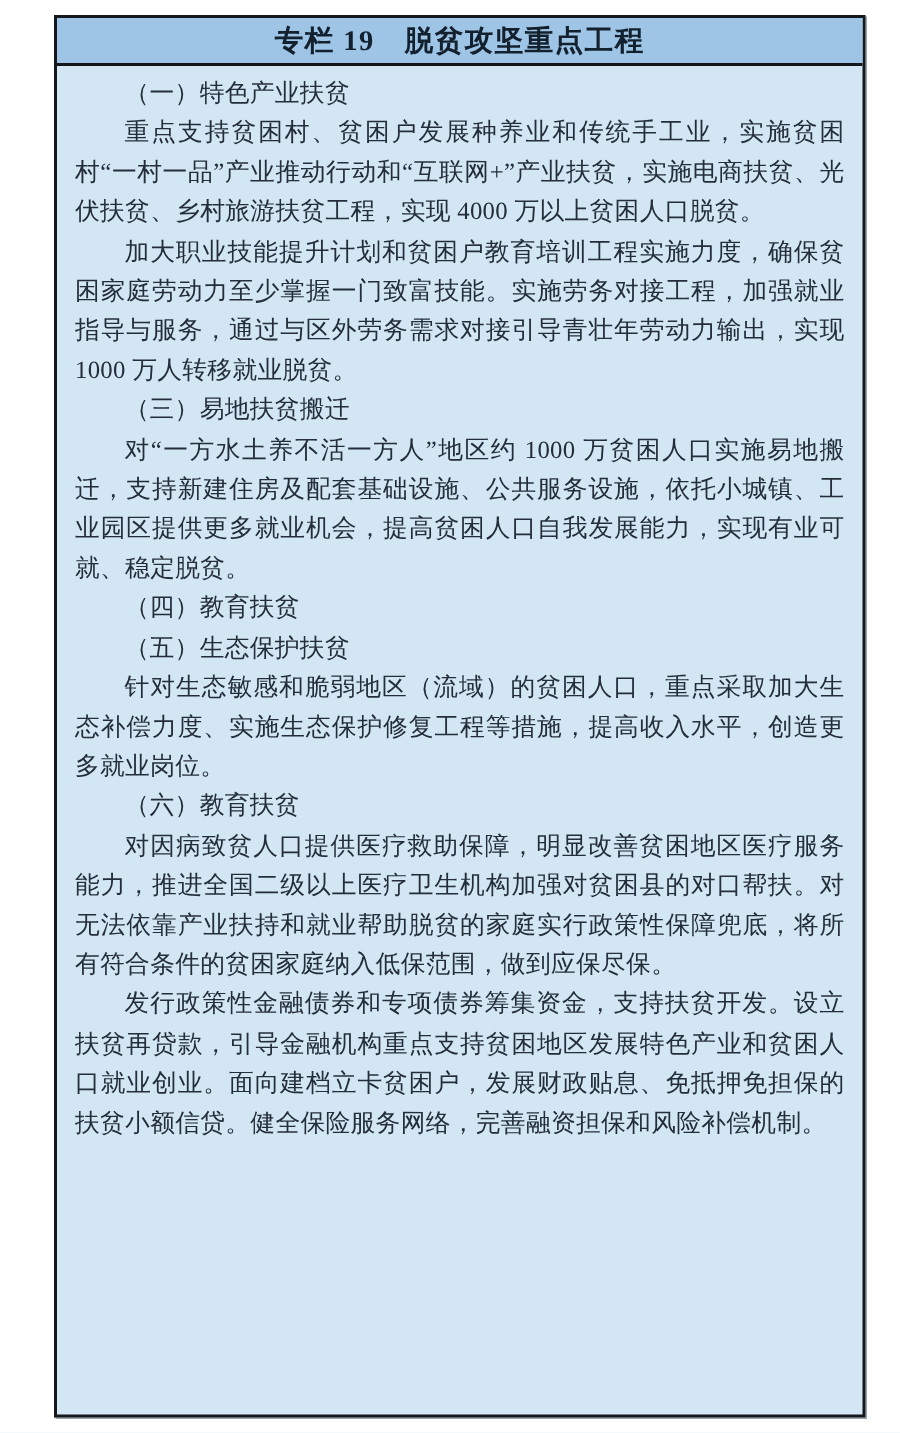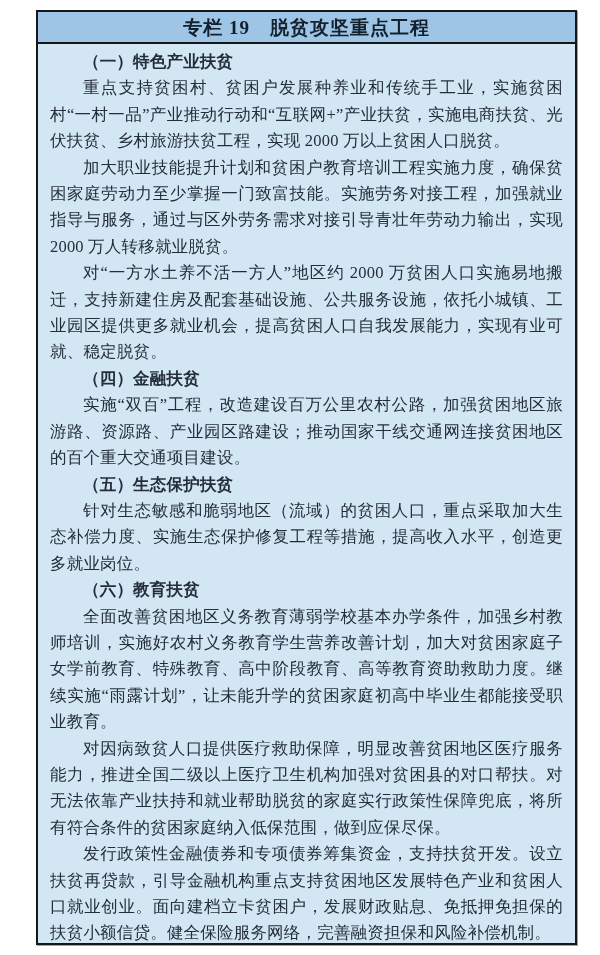--- a/index.html
+++ b/index.html
@@ -47,46 +47,45 @@
   .section-heading,
   .section-para {
     margin: 0;
     font-size: 16.5px;
     line-height: 26.4px;
     text-indent: 2em;
     text-align: justify;
     letter-spacing: 0.2px;
   }
   .section-heading {
-    font-weight: bold;
+    font-weight: normal;
   }
 </style>
 </head>
 <body>
 
 <div class="panel">
   <div class="panel-header">
     <span class="panel-title">专栏 19　脱贫攻坚重点工程</span>
   </div>
   <div class="panel-body">
 
     <p class="section-heading">（一）特色产业扶贫</p>
-    <p class="section-para">重点支持贫困村、贫困户发展种养业和传统手工业，实施贫困村“一村一品”产业推动行动和“互联网+”产业扶贫，实施电商扶贫、光伏扶贫、乡村旅游扶贫工程，实现 2000 万以上贫困人口脱贫。</p>
+    <p class="section-para">重点支持贫困村、贫困户发展种养业和传统手工业，实施贫困村“一村一品”产业推动行动和“互联网+”产业扶贫，实施电商扶贫、光伏扶贫、乡村旅游扶贫工程，实现 4000 万以上贫困人口脱贫。</p>
 
-    <p class="section-para">加大职业技能提升计划和贫困户教育培训工程实施力度，确保贫困家庭劳动力至少掌握一门致富技能。实施劳务对接工程，加强就业指导与服务，通过与区外劳务需求对接引导青壮年劳动力输出，实现 2000 万人转移就业脱贫。</p>
+    <p class="section-para">加大职业技能提升计划和贫困户教育培训工程实施力度，确保贫困家庭劳动力至少掌握一门致富技能。实施劳务对接工程，加强就业指导与服务，通过与区外劳务需求对接引导青壮年劳动力输出，实现 1000 万人转移就业脱贫。</p>
 
-    <p class="section-para">对“一方水土养不活一方人”地区约 2000 万贫困人口实施易地搬迁，支持新建住房及配套基础设施、公共服务设施，依托小城镇、工业园区提供更多就业机会，提高贫困人口自我发展能力，实现有业可就、稳定脱贫。</p>
+    <p class="section-heading">（三）易地扶贫搬迁</p>
+    <p class="section-para">对“一方水土养不活一方人”地区约 1000 万贫困人口实施易地搬迁，支持新建住房及配套基础设施、公共服务设施，依托小城镇、工业园区提供更多就业机会，提高贫困人口自我发展能力，实现有业可就、稳定脱贫。</p>
 
-    <p class="section-heading">（四）金融扶贫</p>
-    <p class="section-para">实施“双百”工程，改造建设百万公里农村公路，加强贫困地区旅游路、资源路、产业园区路建设；推动国家干线交通网连接贫困地区的百个重大交通项目建设。</p>
+    <p class="section-heading">（四）教育扶贫</p>
 
     <p class="section-heading">（五）生态保护扶贫</p>
     <p class="section-para">针对生态敏感和脆弱地区（流域）的贫困人口，重点采取加大生态补偿力度、实施生态保护修复工程等措施，提高收入水平，创造更多就业岗位。</p>
 
     <p class="section-heading">（六）教育扶贫</p>
-    <p class="section-para">全面改善贫困地区义务教育薄弱学校基本办学条件，加强乡村教师培训，实施好农村义务教育学生营养改善计划，加大对贫困家庭子女学前教育、特殊教育、高中阶段教育、高等教育资助救助力度。继续实施“雨露计划”，让未能升学的贫困家庭初高中毕业生都能接受职业教育。</p>
 
     <p class="section-para">对因病致贫人口提供医疗救助保障，明显改善贫困地区医疗服务能力，推进全国二级以上医疗卫生机构加强对贫困县的对口帮扶。对无法依靠产业扶持和就业帮助脱贫的家庭实行政策性保障兜底，将所有符合条件的贫困家庭纳入低保范围，做到应保尽保。</p>
 
     <p class="section-para">发行政策性金融债券和专项债券筹集资金，支持扶贫开发。设立扶贫再贷款，引导金融机构重点支持贫困地区发展特色产业和贫困人口就业创业。面向建档立卡贫困户，发展财政贴息、免抵押免担保的扶贫小额信贷。健全保险服务网络，完善融资担保和风险补偿机制。</p>
 
   </div>
 </div>
 
 </body></html>

